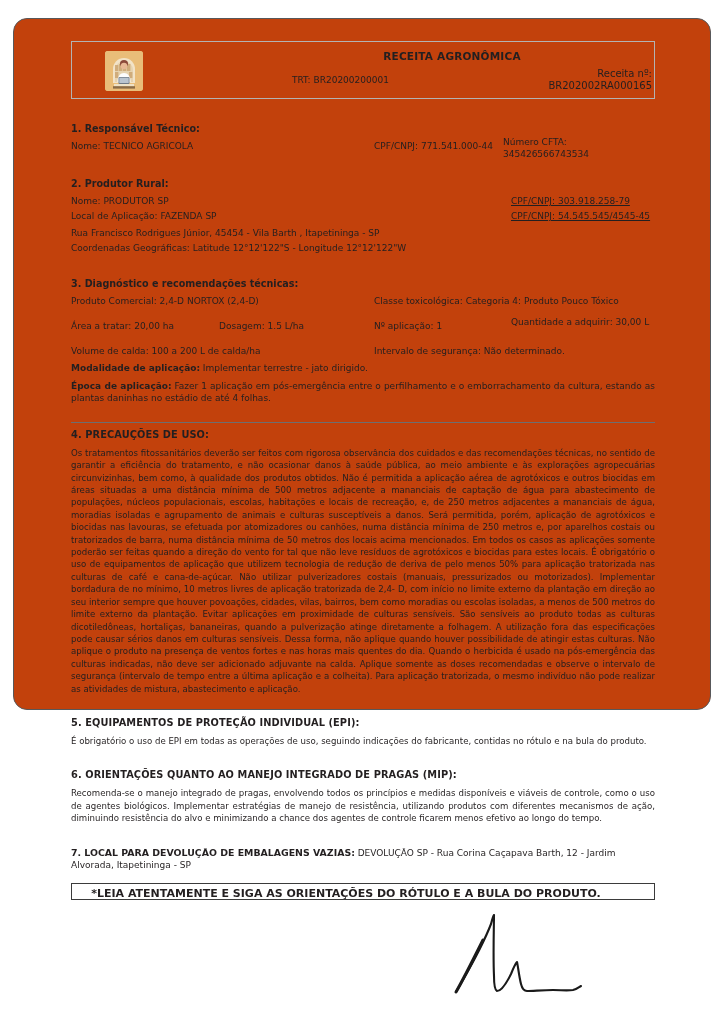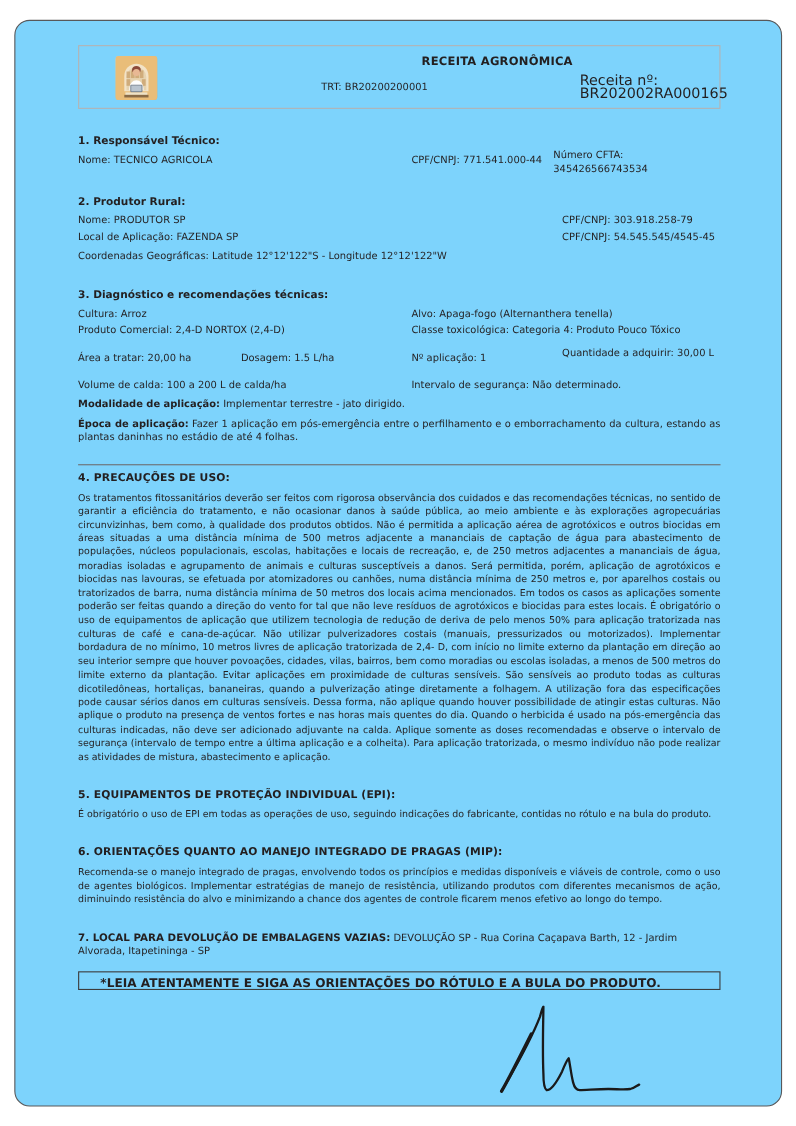--- a/index.html
+++ b/index.html
@@ -6,24 +6,24 @@
   html, body {
     margin: 0; padding: 0;
     width: 724px; height: 1024px;
     background: #ffffff;
     font-family: "DejaVu Sans", "Liberation Sans", sans-serif;
     color: #231f20;
   }
   #page {
     position: absolute;
     left: 13px; top: 18px;
-    width: 698px; height: 988px;
+    width: 698px; height: 692px;
     border: 1.6px solid #58585a;
     border-radius: 14px;
-    background: #7dd3fc;
+    background: #c2410c;
   }
   #inner {
     position: absolute;
     left: 57px; top: 22px;
     width: 584px;
   }
 
   
   .header-box {
     border: 1px solid #b3b3b3;
@@ -51,22 +51,22 @@
   }
   .header-trt {
     position: absolute;
     left: 220px; top: 33px;
     font-size: 9px;
   }
   .header-receita {
     position: absolute;
     left: 455px; top: 26px;
     width: 125px;
-    text-align: left;
-    font-size: 13px;
+    text-align: right;
+    font-size: 10px;
     line-height: 12px;
   }
 
   
   .sec-title {
     font-weight: bold;
     font-size: 9.6px;
     margin: 0 0 7px 0;
   }
   .sec-title.caps { font-size: 9.8px; letter-spacing: .1px; }
@@ -76,21 +76,21 @@
     margin: 0;
     position: relative;
   }
   .two-col {
     position: relative;
     height: 15px;
     font-size: 9px;
   }
   .col-l { position: absolute; left: 0; top: 0; }
   .col-r { position: absolute; left: 303px; top: 0; }
-  .col-r2 { position: absolute; left: 440px; top: 0; }
+  .col-r2 { position: absolute; left: 440px; top: 0; text-decoration: underline; }
   .col-m { position: absolute; left: 148px; top: 0; }
   .col-cfta {
     position: absolute; left: 432px; top: -5px;
     width: 150px; line-height: 12px;
   }
   .col-qty {
     position: absolute; left: 440px; top: -5px;
     width: 148px; line-height: 12px;
   }
   .gap-s { height: 10px; }
@@ -194,29 +194,26 @@
 
     <div class="sec-title">2. Produtor Rural:</div>
     <div class="two-col">
       <span class="col-l">Nome: PRODUTOR SP</span>
       <span class="col-r2">CPF/CNPJ: 303.918.258-79</span>
     </div>
     <div class="two-col">
       <span class="col-l">Local de Aplicação: FAZENDA SP</span>
       <span class="col-r2">CPF/CNPJ: 54.545.545/4545-45</span>
     </div>
+    <p class="line">Rua Francisco Rodrigues Júnior, 45454 - Vila Barth , Itapetininga - SP</p>
     <p class="line">Coordenadas Geográficas: Latitude 12°12'122"S - Longitude 12°12'122"W</p>
 
     <div class="gap-l"></div>
 
     <div class="sec-title">3. Diagnóstico e recomendações técnicas:</div>
-    <div class="two-col">
-      <span class="col-l">Cultura: Arroz</span>
-      <span class="col-r">Alvo: Apaga-fogo (Alternanthera tenella)</span>
-    </div>
     <div class="two-col">
       <span class="col-l">Produto Comercial: 2,4-D NORTOX (2,4-D)</span>
       <span class="col-r">Classe toxicológica: Categoria 4: Produto Pouco Tóxico</span>
     </div>
     <div class="gap-s"></div>
     <div class="two-col">
       <span class="col-l">Área a tratar: 20,00 ha</span>
       <span class="col-m">Dosagem: 1.5 L/ha</span>
       <span class="col-r">Nº aplicação: 1</span>
       <span class="col-qty">Quantidade a adquirir: 30,00 L</span>

